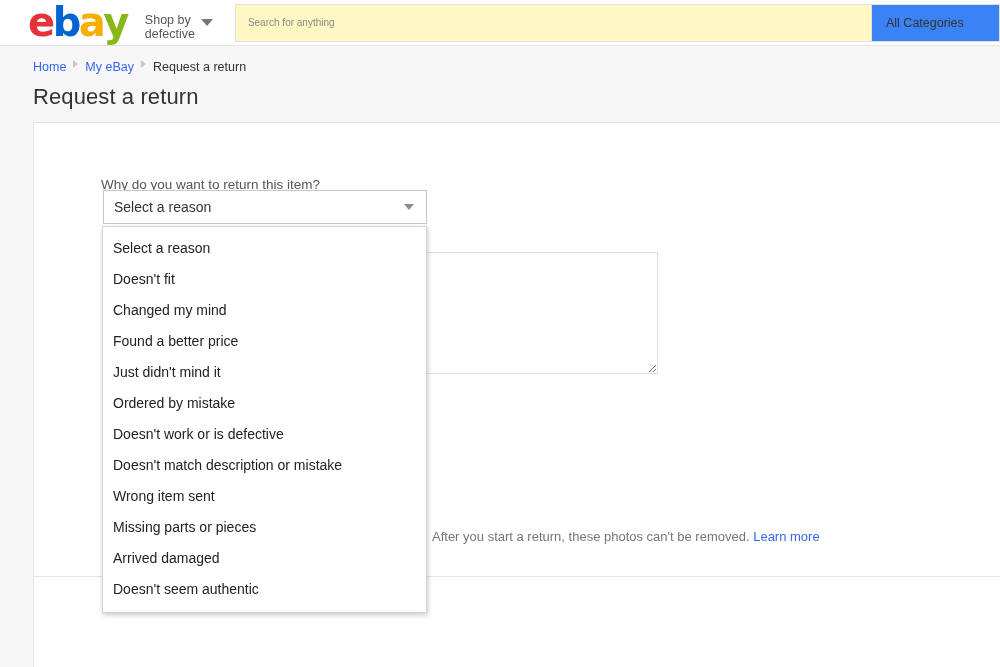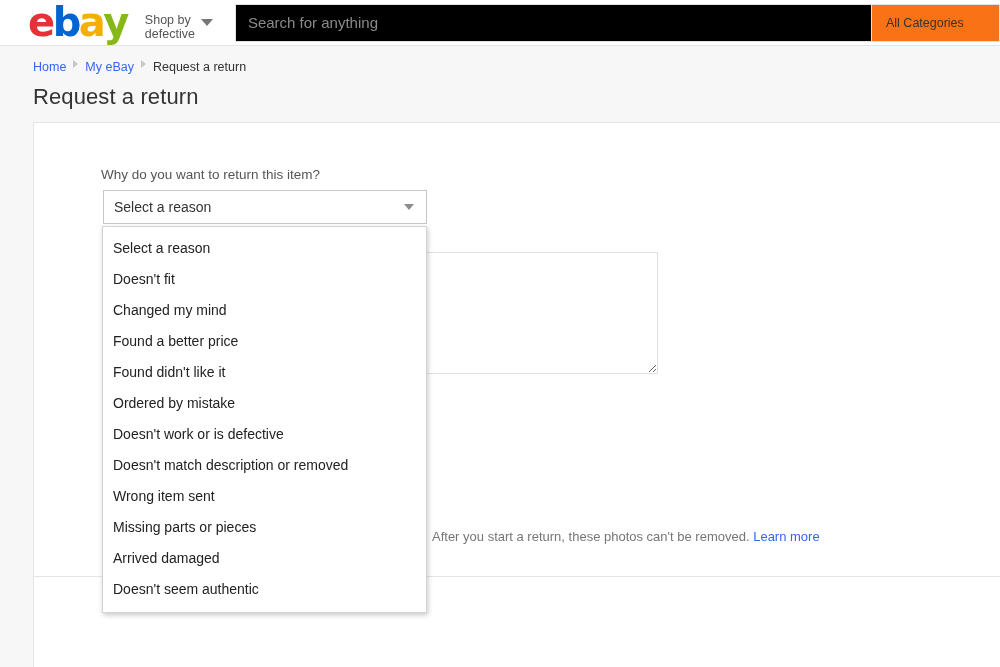--- a/index.html
+++ b/index.html
@@ -65,35 +65,35 @@
     margin-left: 22px;
     flex: 1;
     display: flex;
     align-items: stretch;
     height: 38px;
   }
   .search-input {
     flex: 1;
     height: 38px;
     border: 1px solid #e0e0e0;
-    background: #000000;
-    font-size: 15px;
+    background: #fef9c3;
+    font-size: 10px;
     color: #767676;
     padding: 0 12px;
     font-family: "Liberation Sans", sans-serif;
     outline: none;
   }
   .search-input::placeholder { color: #8a8a8a; opacity: 1; }
 
   .all-categories {
     width: 128px;
     height: 38px;
     border: 1px solid #e0e0e0;
     border-left: none;
-    background: #f97316;
+    background: #3b82f6;
     display: flex;
     align-items: center;
     padding-left: 14px;
     font-size: 12.5px;
     color: #333;
     cursor: pointer;
   }
 
   
   .page-head {
@@ -137,21 +137,21 @@
     height: 545px;
     background: #ffffff;
     border: 1px solid #e5e5e5;
     border-right: none;
     border-bottom: none;
   }
 
   .form-label {
     position: absolute;
     left: 67px;
-    top: 44px;
+    top: 54px;
     font-size: 13.5px;
     color: #555;
   }
 
   
   .select-box {
     position: absolute;
     left: 69px;
     top: 67px;
     width: 324px;
@@ -292,21 +292,21 @@
   </div>
 
   <div class="divider"></div>
 </div>
 
 <div class="dropdown">
   <div class="dd-option">Select a reason</div>
   <div class="dd-option">Doesn't fit</div>
   <div class="dd-option">Changed my mind</div>
   <div class="dd-option">Found a better price</div>
-  <div class="dd-option">Found didn't like it</div>
+  <div class="dd-option">Just didn't mind it</div>
   <div class="dd-option">Ordered by mistake</div>
   <div class="dd-option">Doesn't work or is defective</div>
-  <div class="dd-option">Doesn't match description or removed</div>
+  <div class="dd-option">Doesn't match description or mistake</div>
   <div class="dd-option">Wrong item sent</div>
   <div class="dd-option">Missing parts or pieces</div>
   <div class="dd-option">Arrived damaged</div>
   <div class="dd-option">Doesn't seem authentic</div>
 </div>
 
 </body></html>

